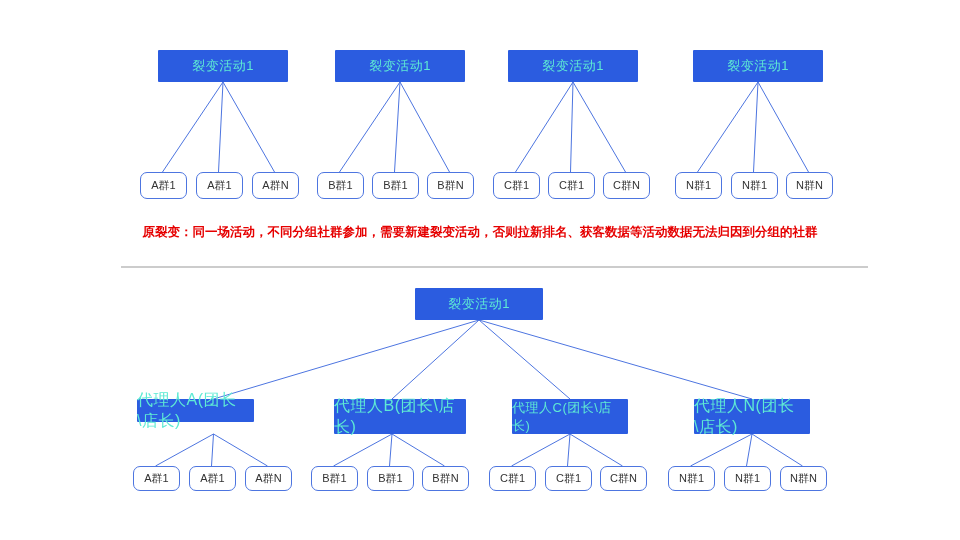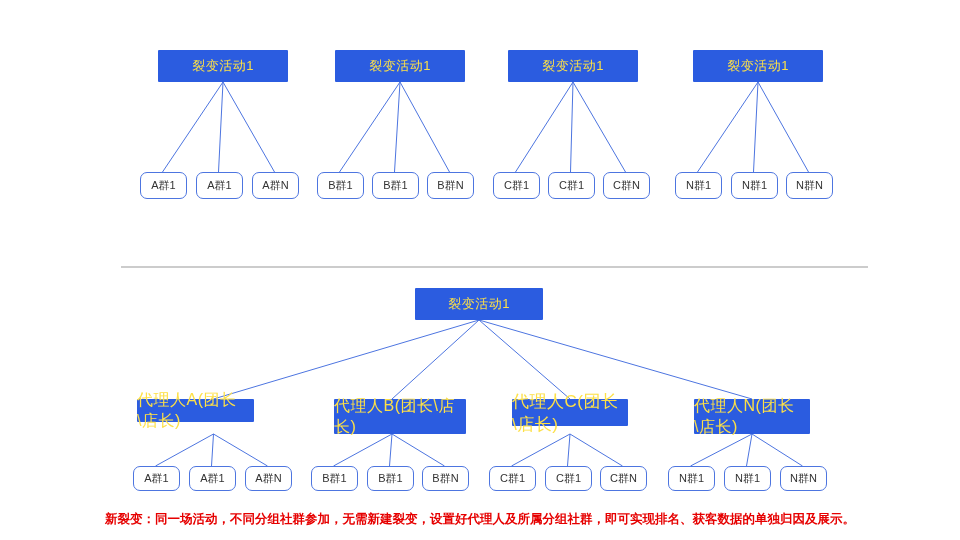--- a/index.html
+++ b/index.html
@@ -4,21 +4,21 @@
 <style>
   html,body{margin:0;padding:0;background:#fff;}
   #canvas{
     position:relative;width:960px;height:540px;background:#fff;overflow:hidden;
     font-family:"Liberation Sans","DejaVu Sans",sans-serif;
   }
   #lines{position:absolute;left:0;top:0;z-index:0;}
   .node{
     position:absolute;z-index:1;
     background:var(--node_fill,#2b5ce0);
-    color:#fde047;
+    color:#5eead4;
     display:flex;align-items:center;justify-content:center;
     font-size:13px;letter-spacing:.5px;border-radius:1px;
   }
   .leaf{
     position:absolute;z-index:1;
     background:#ffffff;
     border:1px solid var(--leaf_border,#4d75e0);
     color:var(--leaf_text,#333333);
     display:flex;align-items:center;justify-content:center;
     font-size:11px;border-radius:7px;
@@ -95,41 +95,41 @@
   <div class="leaf" style="left:427px;top:172px;width:45px;height:25px">B群N</div>
 
   <div class="leaf" style="left:493px;top:172px;width:45px;height:25px">C群1</div>
   <div class="leaf" style="left:548px;top:172px;width:45px;height:25px">C群1</div>
   <div class="leaf" style="left:603px;top:172px;width:45px;height:25px">C群N</div>
 
   <div class="leaf" style="left:675px;top:172px;width:45px;height:25px">N群1</div>
   <div class="leaf" style="left:731px;top:172px;width:45px;height:25px">N群1</div>
   <div class="leaf" style="left:786px;top:172px;width:45px;height:25px">N群N</div>
 
+  <div class="caption" style="top:224px">原裂变：同一场活动，不同分组社群参加，需要新建裂变活动，否则拉新排名、获客数据等活动数据无法归因到分组的社群</div>
 
   <div class="divider"></div>
 
   <div class="node" style="left:415px;top:288px;width:128px;height:32px">裂变活动1</div>
 
   <div class="node" style="left:137px;top:399px;width:117px;height:23px;font-size:16px">代理人A(团长\店长)</div>
   <div class="node" style="left:334px;top:399px;width:132px;height:35px;font-size:16px">代理人B(团长\店长)</div>
-  <div class="node" style="left:512px;top:399px;width:116px;height:27px;font-size:17px">代理人C(团长\店长)</div>
+  <div class="node" style="left:512px;top:399px;width:116px;height:35px;font-size:13px">代理人C(团长\店长)</div>
   <div class="node" style="left:694px;top:399px;width:116px;height:35px;font-size:16px">代理人N(团长\店长)</div>
 
   <div class="leaf" style="left:133px;top:466px;width:45px;height:23px">A群1</div>
   <div class="leaf" style="left:189px;top:466px;width:45px;height:23px">A群1</div>
   <div class="leaf" style="left:245px;top:466px;width:45px;height:23px">A群N</div>
 
   <div class="leaf" style="left:311px;top:466px;width:45px;height:23px">B群1</div>
   <div class="leaf" style="left:367px;top:466px;width:45px;height:23px">B群1</div>
   <div class="leaf" style="left:422px;top:466px;width:45px;height:23px">B群N</div>
 
   <div class="leaf" style="left:489px;top:466px;width:45px;height:23px">C群1</div>
   <div class="leaf" style="left:545px;top:466px;width:45px;height:23px">C群1</div>
   <div class="leaf" style="left:600px;top:466px;width:45px;height:23px">C群N</div>
 
   <div class="leaf" style="left:668px;top:466px;width:45px;height:23px">N群1</div>
   <div class="leaf" style="left:724px;top:466px;width:45px;height:23px">N群1</div>
   <div class="leaf" style="left:780px;top:466px;width:45px;height:23px">N群N</div>
 
-  <div class="caption" style="top:511px">新裂变：同一场活动，不同分组社群参加，无需新建裂变，设置好代理人及所属分组社群，即可实现排名、获客数据的单独归因及展示。</div>
 
 </div>
 
 </body></html>

